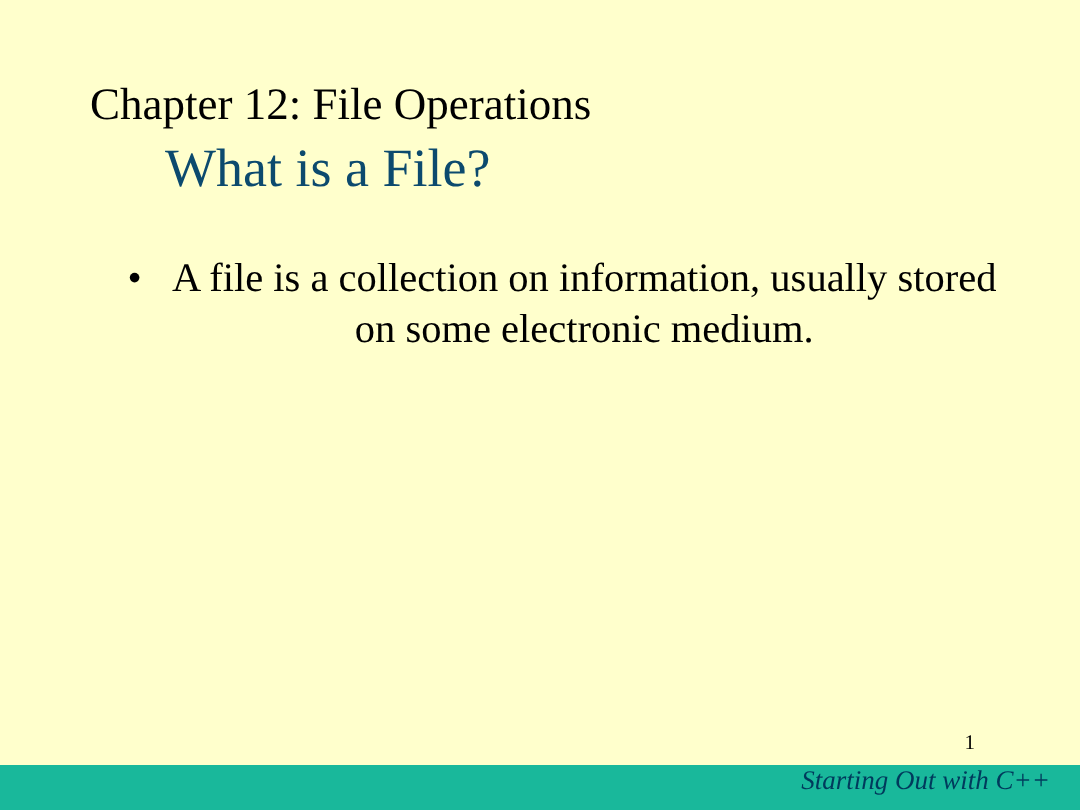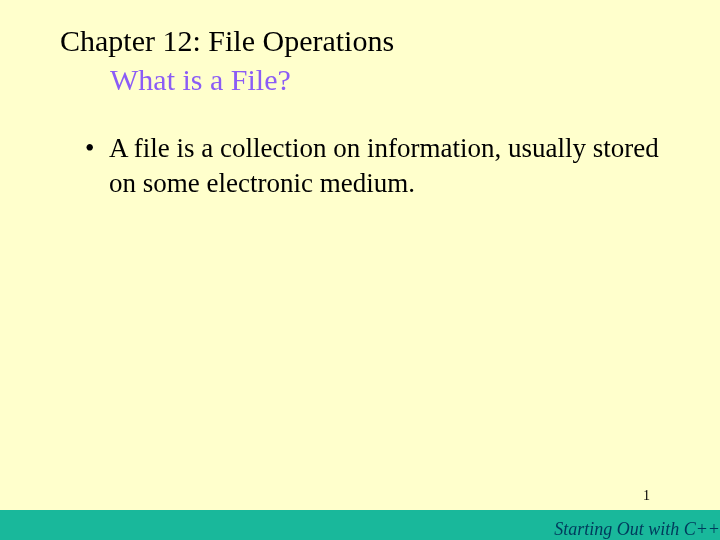--- a/index.html
+++ b/index.html
@@ -9,39 +9,40 @@
     }
     body {
       width: 720px;
       height: 540px;
       background: #ffffcc;
       font-family: "Times New Roman", Times, serif;
       position: relative;
       overflow: hidden;
     }
     .slide-content {
-      padding: 21px 50px 0 60px;
+      padding: 50px 50px 0 60px;
     }
     .title-block {
       margin-bottom: 32px;
     }
     .title-line1 {
       font-size: 30px;
       color: #000;
       line-height: 1.3;
     }
     .title-line2 {
-      font-size: 30px;
-      color: #8b5cf6;
+      font-size: 36px;
+      color: #0c4a6e;
       line-height: 1.3;
       padding-left: 50px;
     }
     .bullet-list {
       list-style: none;
       padding-left: 25px;
+      text-align: center;
     }
     .bullet-item {
       font-size: 27px;
       color: #000;
       line-height: 1.28;
       margin-bottom: 6px;
       position: relative;
       padding-left: 24px;
     }
     .bullet-item::before {
@@ -63,21 +64,22 @@
       bottom: 36px;
       font-size: 14px;
       color: #000;
     }
     .footer-bar {
       background: #19b89b;
       height: 30px;
       width: 100%;
       display: flex;
       justify-content: flex-end;
-      align-items: flex-end;
+      align-items: flex-start;
+      padding-right: 20px;
       margin-top: 20px;
     }
     .footer-text {
       font-style: italic;
       font-size: 18px;
       color: #003a5c;
       font-family: "Times New Roman", Times, serif;
     }
   </style>
 </head>

